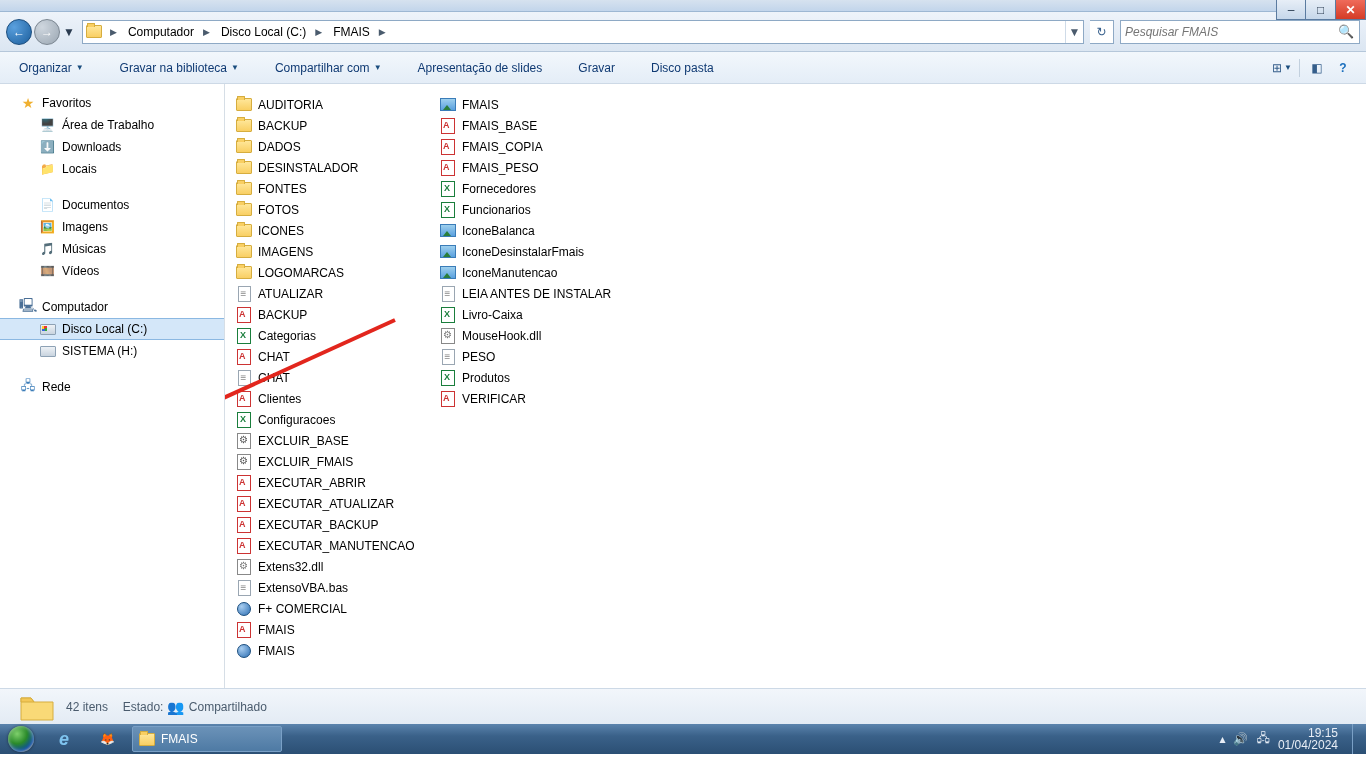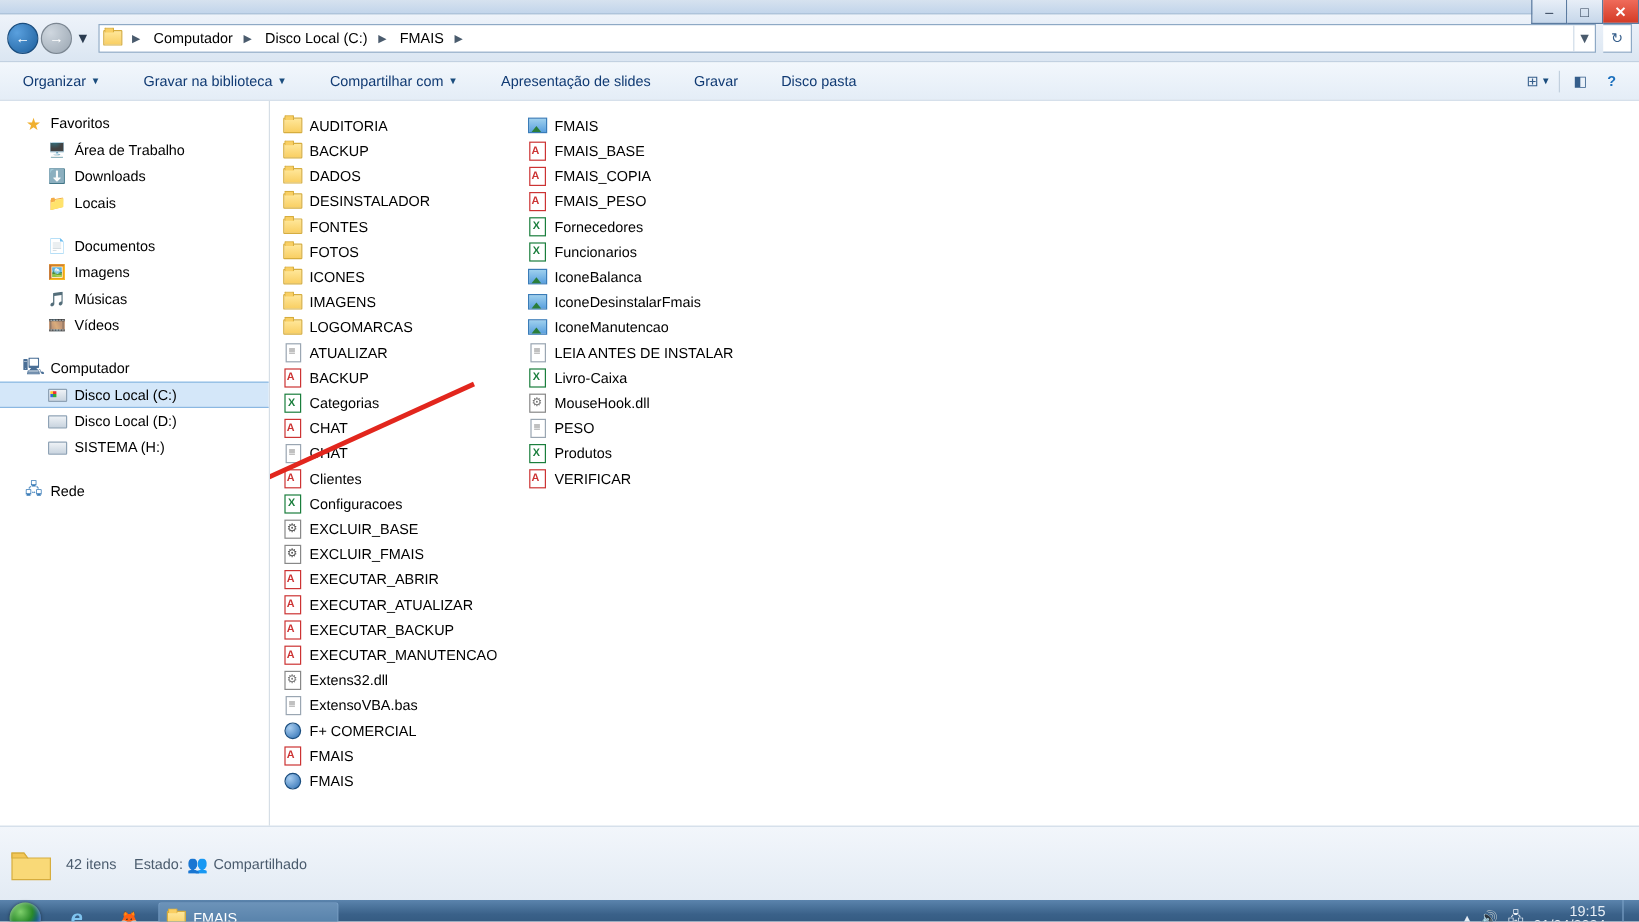--- a/index.html
+++ b/index.html
@@ -50,21 +50,21 @@
   .cols { display:flex; gap:14px; }
   .col { width:190px; }
   .fitem { display:flex; align-items:center; gap:6px; height:21px; padding:0 2px; cursor:default; border:1px solid transparent; border-radius:2px;}
   .fitem .ic { width:16px; height:16px; flex-shrink:0; display:flex; align-items:center; justify-content:center; }
   .fitem .lbl { white-space:nowrap; overflow:hidden; text-overflow:ellipsis; }
 
   
   .arrow { position:absolute; pointer-events:none; }
 
   
-  .status { height:62px; background:linear-gradient(#f2f6fb,#e3ebf4); border-top:1px solid #cdd9e6; display:flex; align-items:center; padding:0 7px; gap:10px; }
+  .status { height:36px; background:linear-gradient(#f2f6fb,#e3ebf4); border-top:1px solid #cdd9e6; display:flex; align-items:center; padding:0 18px; gap:10px; }
   .status .bigicon { width:38px; height:38px; }
   .status .stxt { color:#4a5b6d; display:flex; align-items:center; gap:4px; }
 
   
   .taskbar { height:30px; background:linear-gradient(#5b84ad,#3a6189 40%,#2b4f74); display:flex; align-items:center; position:relative; }
   .start { width:42px; height:30px; display:flex; align-items:center; justify-content:center; }
   .orb { width:26px; height:26px; border-radius:50%; background:radial-gradient(circle at 35% 30%,#7fd06c,#2a8a2a 40%,#0a4aa0 70%,#f0b030); box-shadow:0 0 3px rgba(0,0,0,.5), inset 0 0 4px rgba(255,255,255,.6); }
   .tb-ico { width:44px; height:30px; display:flex; align-items:center; justify-content:center; color:#dfe9f3; font-size:16px; }
   .tb-task { height:26px; margin:2px 2px; padding:0 14px 0 6px; background:linear-gradient(#6b92b8,#4e7aa4); border:1px solid #7aa0c6; border-radius:2px; display:flex; align-items:center; gap:6px; color:#fff; min-width:150px;}
   .tray { position:absolute; right:0; top:0; height:30px; display:flex; align-items:center; gap:8px; padding-right:4px; color:#e8eef6; font-size:11px; }
@@ -145,20 +145,24 @@
     <span class="chev">▶</span>
     <div style="flex:1"></div>
     <div class="addr-drop">
         <span>▼</span>
       </div>
   </div>
   <div class="refresh">
       <span>↻</span>
     </div>
 
+  <div class="search">
+    <input placeholder="Pesquisar FMAIS" style="">
+    <span class="mag">🔍</span>
+  </div>
 </div>
 
 <div class="toolbar">
   <div class="titem">
       <span>Organizar</span>
       <span class="drop">▼</span>
     </div>
   <div style="width:18px"></div>
   <div class="titem">
       <span>Gravar na biblioteca</span>
@@ -236,26 +240,20 @@
     <div class="group">
       <div class="ghdr">
           <span class="ic comp-ic">🖳</span>
           <span>Computador</span>
         </div>
       <div class="gitem sel">
           <span class="ic">
             <span class="drive-ic win"></span>
           </span>
           <span>Disco Local (C:)</span>
-        </div>
-      <div class="gitem">
-          <span class="ic">
-            <span class="drive-ic"></span>
-          </span>
-          <span>Disco Local (D:)</span>
         </div>
       <div class="gitem">
           <span class="ic">
             <span class="drive-ic"></span>
           </span>
           <span>SISTEMA (H:)</span>
         </div>
     </div>
     <div class="group">
       <div class="ghdr">

